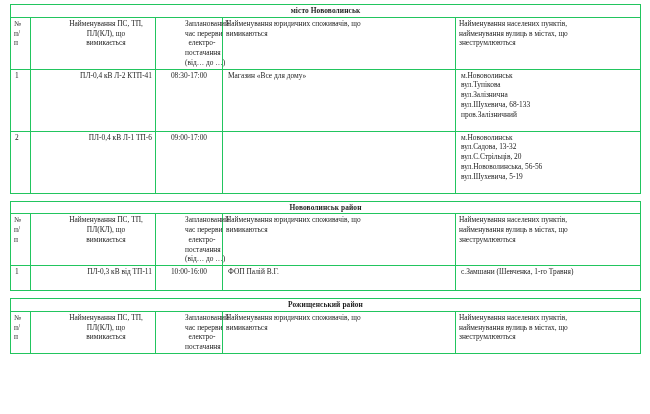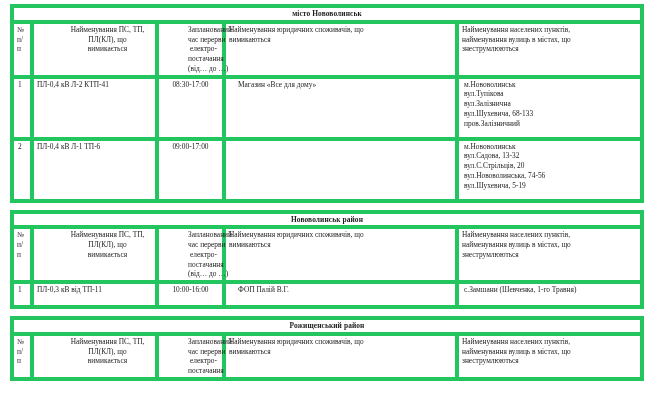--- a/index.html
+++ b/index.html
@@ -28,21 +28,21 @@
     width: 630px;
   }
   table.sched {
     border-collapse: collapse;
     table-layout: fixed;
     width: 630px;
     margin: 0;
     padding: 0;
   }
   table.sched td {
-    border: 4px solid #22c55e;
+    border: 1px solid #22c55e;
     padding: 1px 3px;
     vertical-align: top;
     font-size: 7.4px;
     line-height: 1.32;
     color: #1d1d1d;
   }
   
   col.c-no { width: 20px; }
   col.c-name { width: 125px; }
   col.c-time { width: 67px; }
@@ -75,29 +75,29 @@
   }
   .row td {
     font-size: 7.4px;
     padding-top: 3px;
   }
   .row td.no-col {
     text-align: left;
     padding-left: 4px;
   }
   .row td.name-col {
-    text-align: left;
+    text-align: right;
   }
   .row td.time-col {
     text-align: center;
     margin-top: 20px;
   }
   .row td.legal-col {
     text-align: left;
-    padding-left: 12px;
+    padding-left: 5px;
   }
   .row td.place-col {
     text-align: left;
     padding-left: 5px;
   }
   .place-line {
     display: block;
     white-space: nowrap;
   }
   .gap {
@@ -167,21 +167,21 @@
 
         <tr class="row" style="height:62px">
           <td class="no-col">2</td>
           <td class="name-col">ПЛ-0,4 кВ Л-1  ТП-6</td>
           <td class="time-col">09:00-17:00</td>
           <td class="legal-col"></td>
           <td class="place-col">
             <span class="place-line">м.Нововолинськ</span>
             <span class="place-line">вул.Садова, 13-32</span>
             <span class="place-line">вул.С.Стрільців, 20</span>
-            <span class="place-line">вул.Нововолинська, 74-56</span>
+            <span class="place-line">вул.Нововолинська, 56-56</span>
             <span class="place-line">вул.Шухевича, 5-19</span>
           </td>
         </tr>
       </tbody>
     </table>
 
     <div class="gap"></div>
 
     <table class="sched">
       <colgroup>

